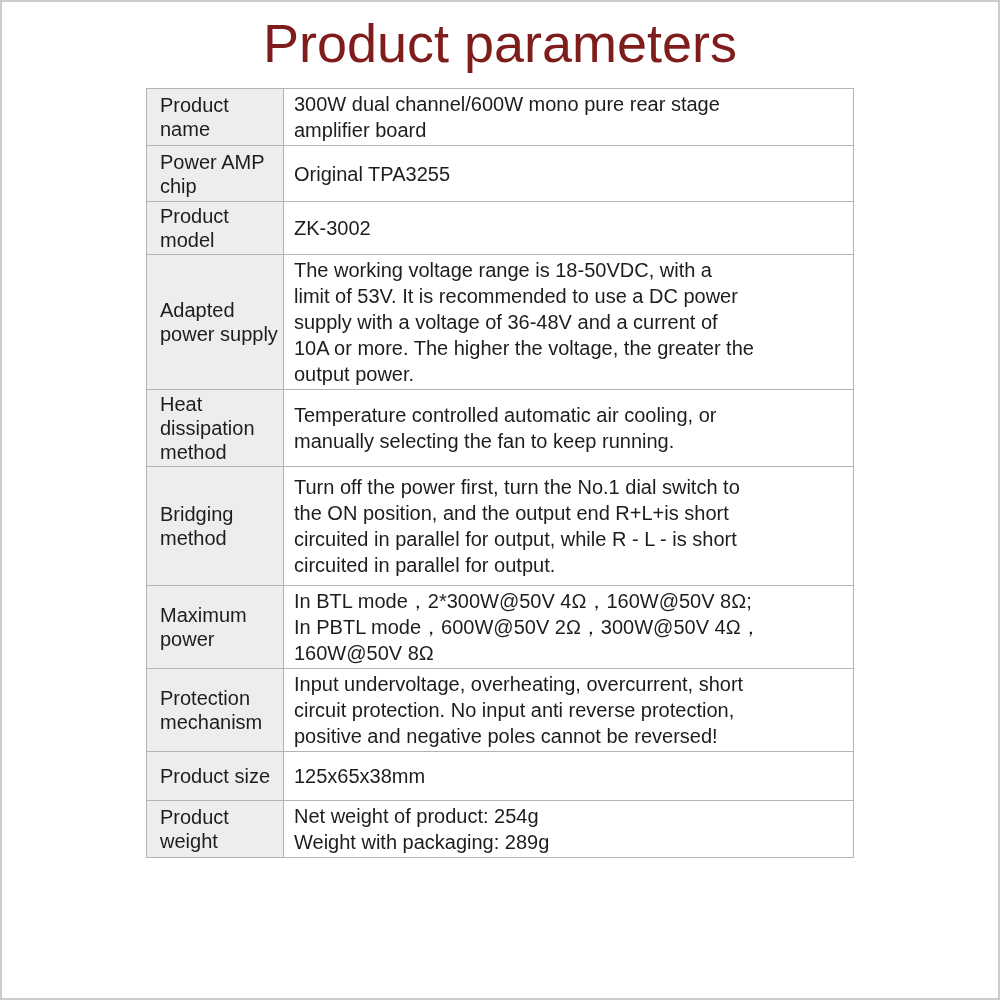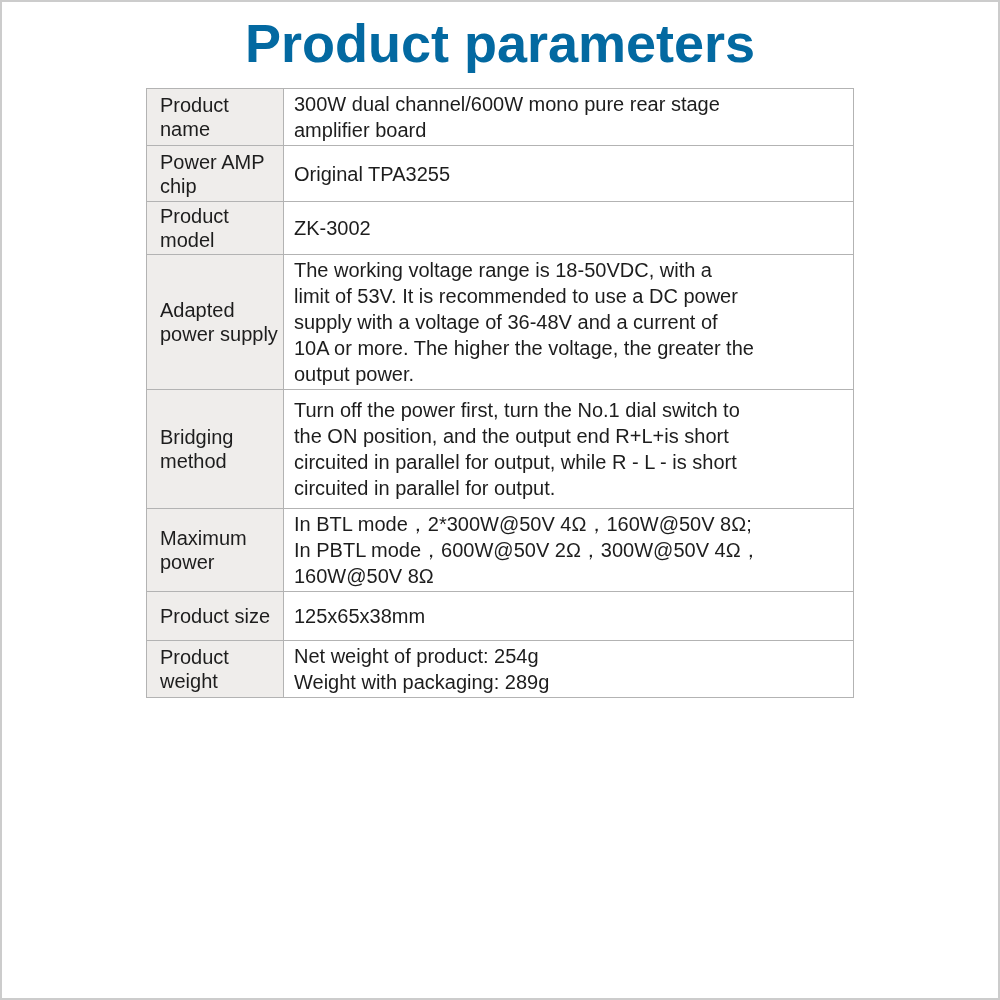--- a/index.html
+++ b/index.html
@@ -12,22 +12,22 @@
     border: 2px solid #cccccc;
     overflow: hidden;
     font-family: "Liberation Sans", "DejaVu Sans", sans-serif;
     color: #1e1e1e;
   }
   .title {
     height: 84px;
     line-height: 82px;
     text-align: center;
     font-size: 54px;
-    font-weight: bold;
-    color: #0369a1;
+    font-weight: normal;
+    color: #7f1d1d;
     letter-spacing: 0px;
   }
   table.spec {
     width: 708px;
     margin: 2px auto 0 auto;
     border-collapse: collapse;
     table-layout: fixed;
   }
   table.spec td {
     border: 1px solid #b3b3b3;
@@ -74,32 +74,43 @@
         <td class="value">ZK-3002</td>
       </tr>
       <tr style="height:133px">
         <td class="label">Adapted power supply</td>
         <td class="value">The working voltage range is 18-50VDC, with a
 limit of 53V. It is recommended to use a DC power
 supply with a voltage of 36-48V and a current of
 10A or more. The higher the voltage, the greater the
 output power.</td>
       </tr>
+      <tr style="height:71px">
+        <td class="label">Heat dissipation method</td>
+        <td class="value">Temperature controlled automatic air cooling, or
+manually selecting the fan to keep running.</td>
+      </tr>
       <tr style="height:119px">
         <td class="label">Bridging method</td>
         <td class="value">Turn off the power first, turn the No.1 dial switch to
 the ON position, and the output end R+L+is short
 circuited in parallel for output, while R - L - is short
 circuited in parallel for output.</td>
       </tr>
       <tr style="height:63px">
         <td class="label">Maximum power</td>
         <td class="value">In BTL mode，2*300W@50V 4Ω，160W@50V 8Ω;
 In PBTL mode，600W@50V 2Ω，300W@50V 4Ω，
 160W@50V 8Ω</td>
+      </tr>
+      <tr style="height:81px">
+        <td class="label">Protection mechanism</td>
+        <td class="value">Input undervoltage, overheating, overcurrent, short
+circuit protection. No input anti reverse protection,
+positive and negative poles cannot be reversed!</td>
       </tr>
       <tr style="height:49px">
         <td class="label">Product size</td>
         <td class="value">125x65x38mm</td>
       </tr>
       <tr style="height:57px">
         <td class="label">Product weight</td>
         <td class="value">Net weight of product: 254g
 Weight with packaging: 289g</td>
       </tr>

